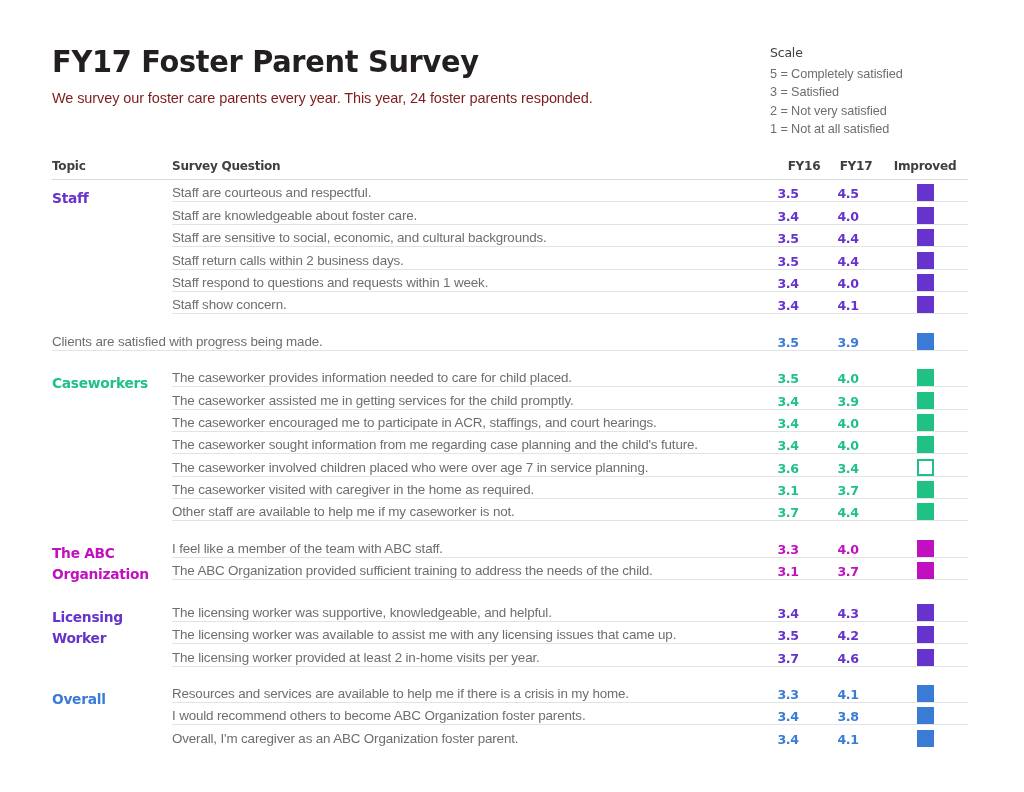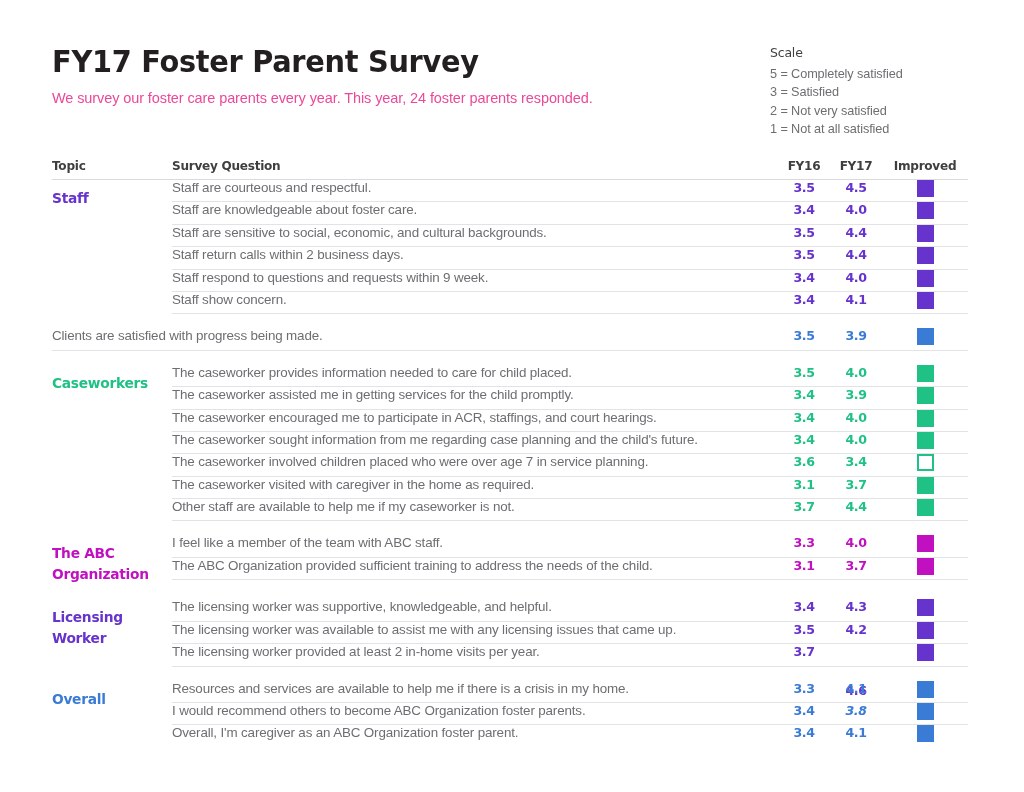--- a/index.html
+++ b/index.html
@@ -36,21 +36,21 @@
     font-weight: bold;
     color: #231f20;
     letter-spacing: -0.3px;
     margin: 0;
     line-height: 36px;
     transform: scaleX(0.96);
     transform-origin: left center;
   }
   .subtitle {
     font-size: 14.5px;
-    color: #ec4899;
+    color: #7f1d1d;
     margin: 8px 0 0 0;
     line-height: 20px;
     letter-spacing: -0.1px;
   }
 
   
   .scale-box {
     position: absolute;
     left: 770px;
     top: 45px;
@@ -120,23 +120,24 @@
     line-height: 21px;
     letter-spacing: -0.3px;
     transform: scaleX(0.95);
     transform-origin: left top;
   }
   .rows-cell {
     flex: 1 1 auto;
   }
   .row {
     display: flex;
-    align-items: flex-start;
+    align-items: flex-end;
     height: 21.4px;
     border-bottom: 1.1px solid #e2e3e4;
+    gap: 8px;
   }
   .section:last-child .rows-cell .row:last-child { border-bottom: none; }
   .q {
     flex: 1 1 auto;
     font-size: 13.4px;
     color: #6d6e71;
     letter-spacing: -0.15px;
     line-height: 16px;
     white-space: nowrap;
     overflow: hidden;
@@ -225,21 +226,21 @@
             </div>
             <div class="row">
               <div class="q">Staff return calls within 2 business days.</div>
               <div class="score col-fy16" style="color: rgb(102, 51, 204);">3.5</div>
               <div class="score col-fy17" style="color: rgb(102, 51, 204);">4.4</div>
               <div class="imp-cell">
                 <div class="swatch filled" style="color: rgb(102, 51, 204); background: rgb(102, 51, 204);"></div>
               </div>
             </div>
             <div class="row">
-              <div class="q">Staff respond to questions and requests within 9 week.</div>
+              <div class="q">Staff respond to questions and requests within 1 week.</div>
               <div class="score col-fy16" style="color: rgb(102, 51, 204);">3.4</div>
               <div class="score col-fy17" style="color: rgb(102, 51, 204);">4.0</div>
               <div class="imp-cell">
                 <div class="swatch filled" style="color: rgb(102, 51, 204); background: rgb(102, 51, 204);"></div>
               </div>
             </div>
             <div class="row">
               <div class="q">Staff show concern.</div>
               <div class="score col-fy16" style="color: rgb(102, 51, 204);">3.4</div>
               <div class="score col-fy17" style="color: rgb(102, 51, 204);">4.1</div>
@@ -387,21 +388,21 @@
               <div class="q">Resources and services are available to help me if there is a crisis in my home.</div>
               <div class="score col-fy16" style="color: rgb(58, 123, 213);">3.3</div>
               <div class="score col-fy17" style="color: rgb(58, 123, 213);">4.1</div>
               <div class="imp-cell">
                 <div class="swatch filled" style="color: rgb(58, 123, 213); background: rgb(58, 123, 213);"></div>
               </div>
             </div>
             <div class="row">
               <div class="q">I would recommend others to become ABC Organization foster parents.</div>
               <div class="score col-fy16" style="color: rgb(58, 123, 213);">3.4</div>
-              <div class="score col-fy17" style="color: rgb(58, 123, 213); font-style: italic;">3.8</div>
+              <div class="score col-fy17" style="color: rgb(58, 123, 213);">3.8</div>
               <div class="imp-cell">
                 <div class="swatch filled" style="color: rgb(58, 123, 213); background: rgb(58, 123, 213);"></div>
               </div>
             </div>
             <div class="row">
               <div class="q">Overall, I'm caregiver as an ABC Organization foster parent.</div>
               <div class="score col-fy16" style="color: rgb(58, 123, 213);">3.4</div>
               <div class="score col-fy17" style="color: rgb(58, 123, 213);">4.1</div>
               <div class="imp-cell">
                 <div class="swatch filled" style="color: rgb(58, 123, 213); background: rgb(58, 123, 213);"></div>

